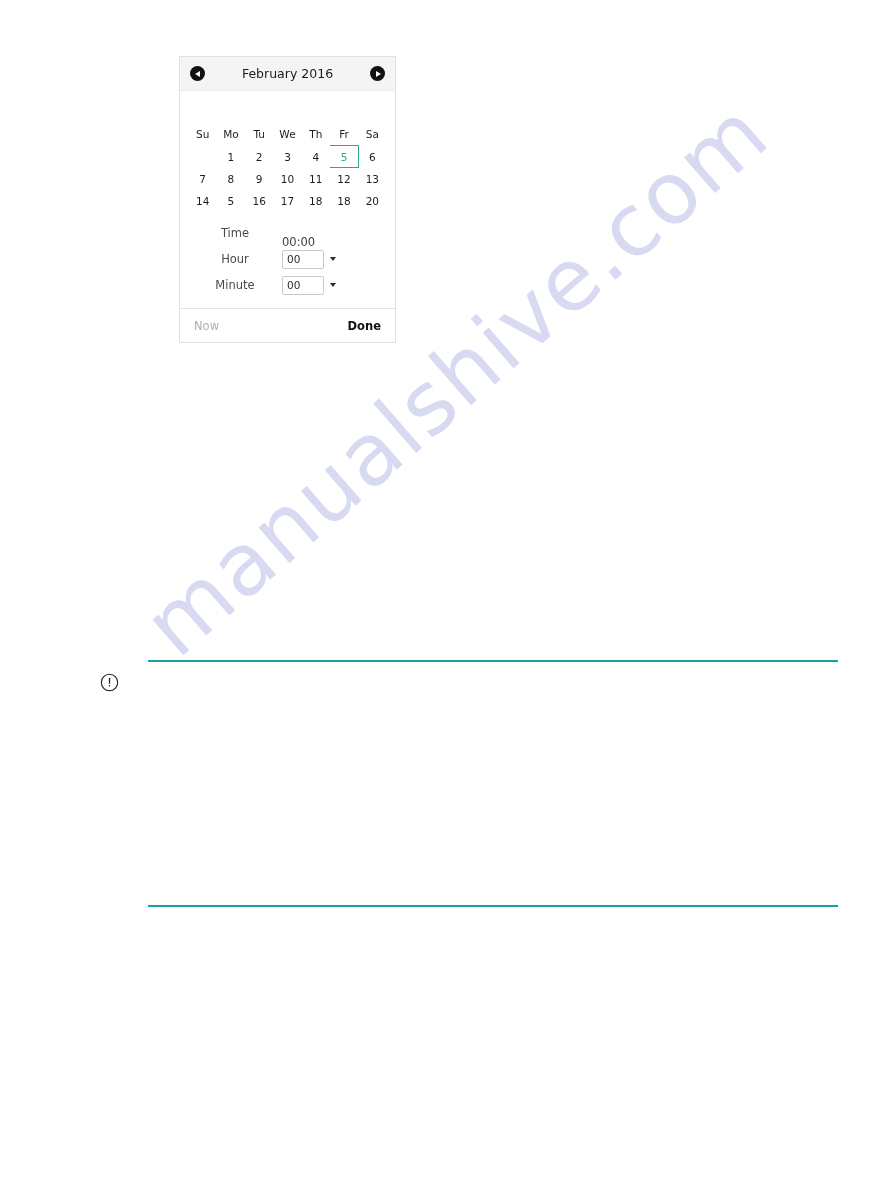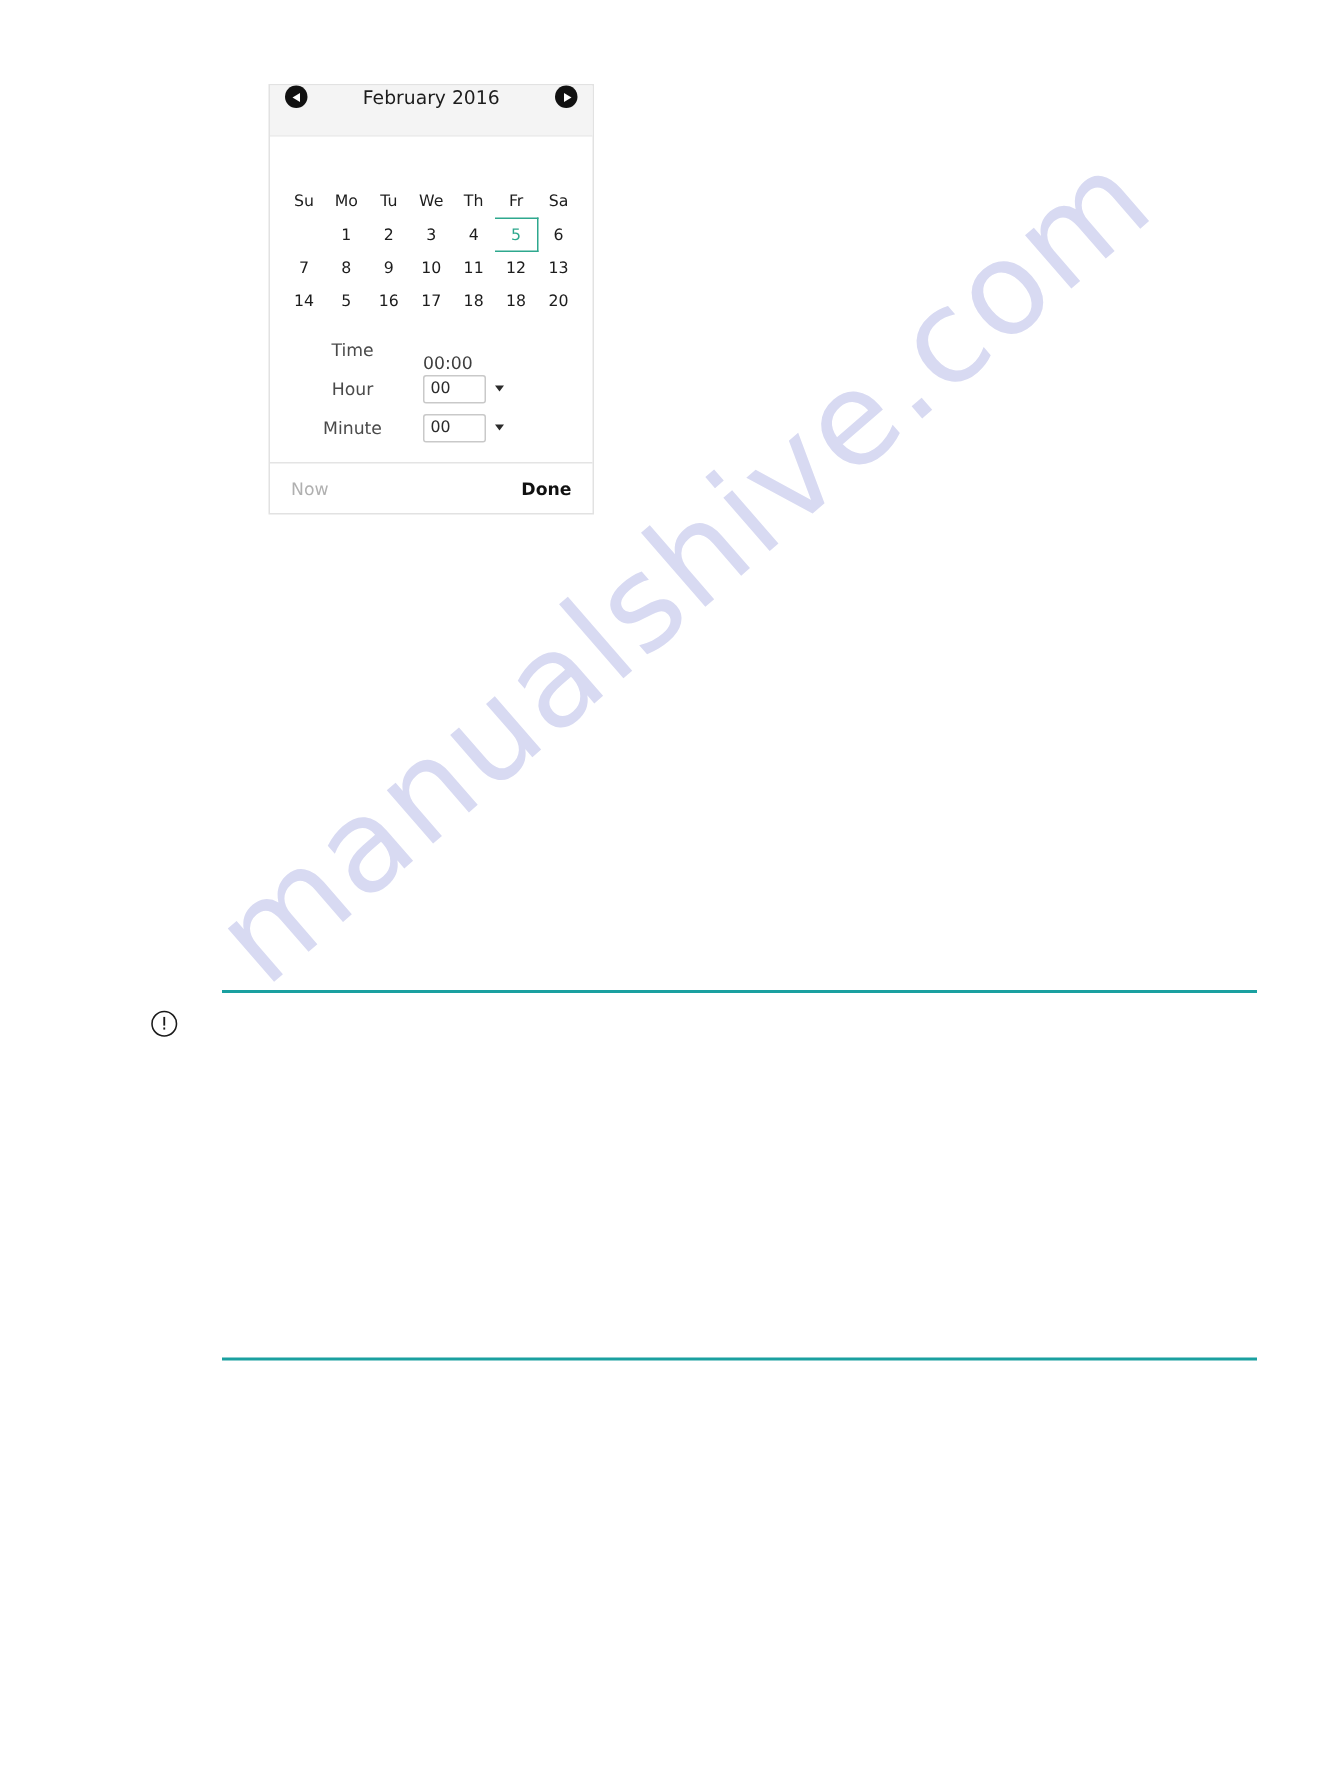--- a/index.html
+++ b/index.html
@@ -49,21 +49,21 @@
     border: 1px solid #e2e2e2;
     box-sizing: border-box;
     z-index: 10;
   }
 
   .pk-header {
     background: #f4f4f4;
     border-bottom: 1px solid #ececec;
     height: 34px;
     display: flex;
-    align-items: flex-start;
+    align-items: center;
     padding: 0 10px;
     box-sizing: border-box;
   }
   .pk-title {
     flex: 1;
     text-align: center;
     font-size: 12.5px;
     color: #1c1c1c;
     font-family: "DejaVu Sans", sans-serif;
   }

